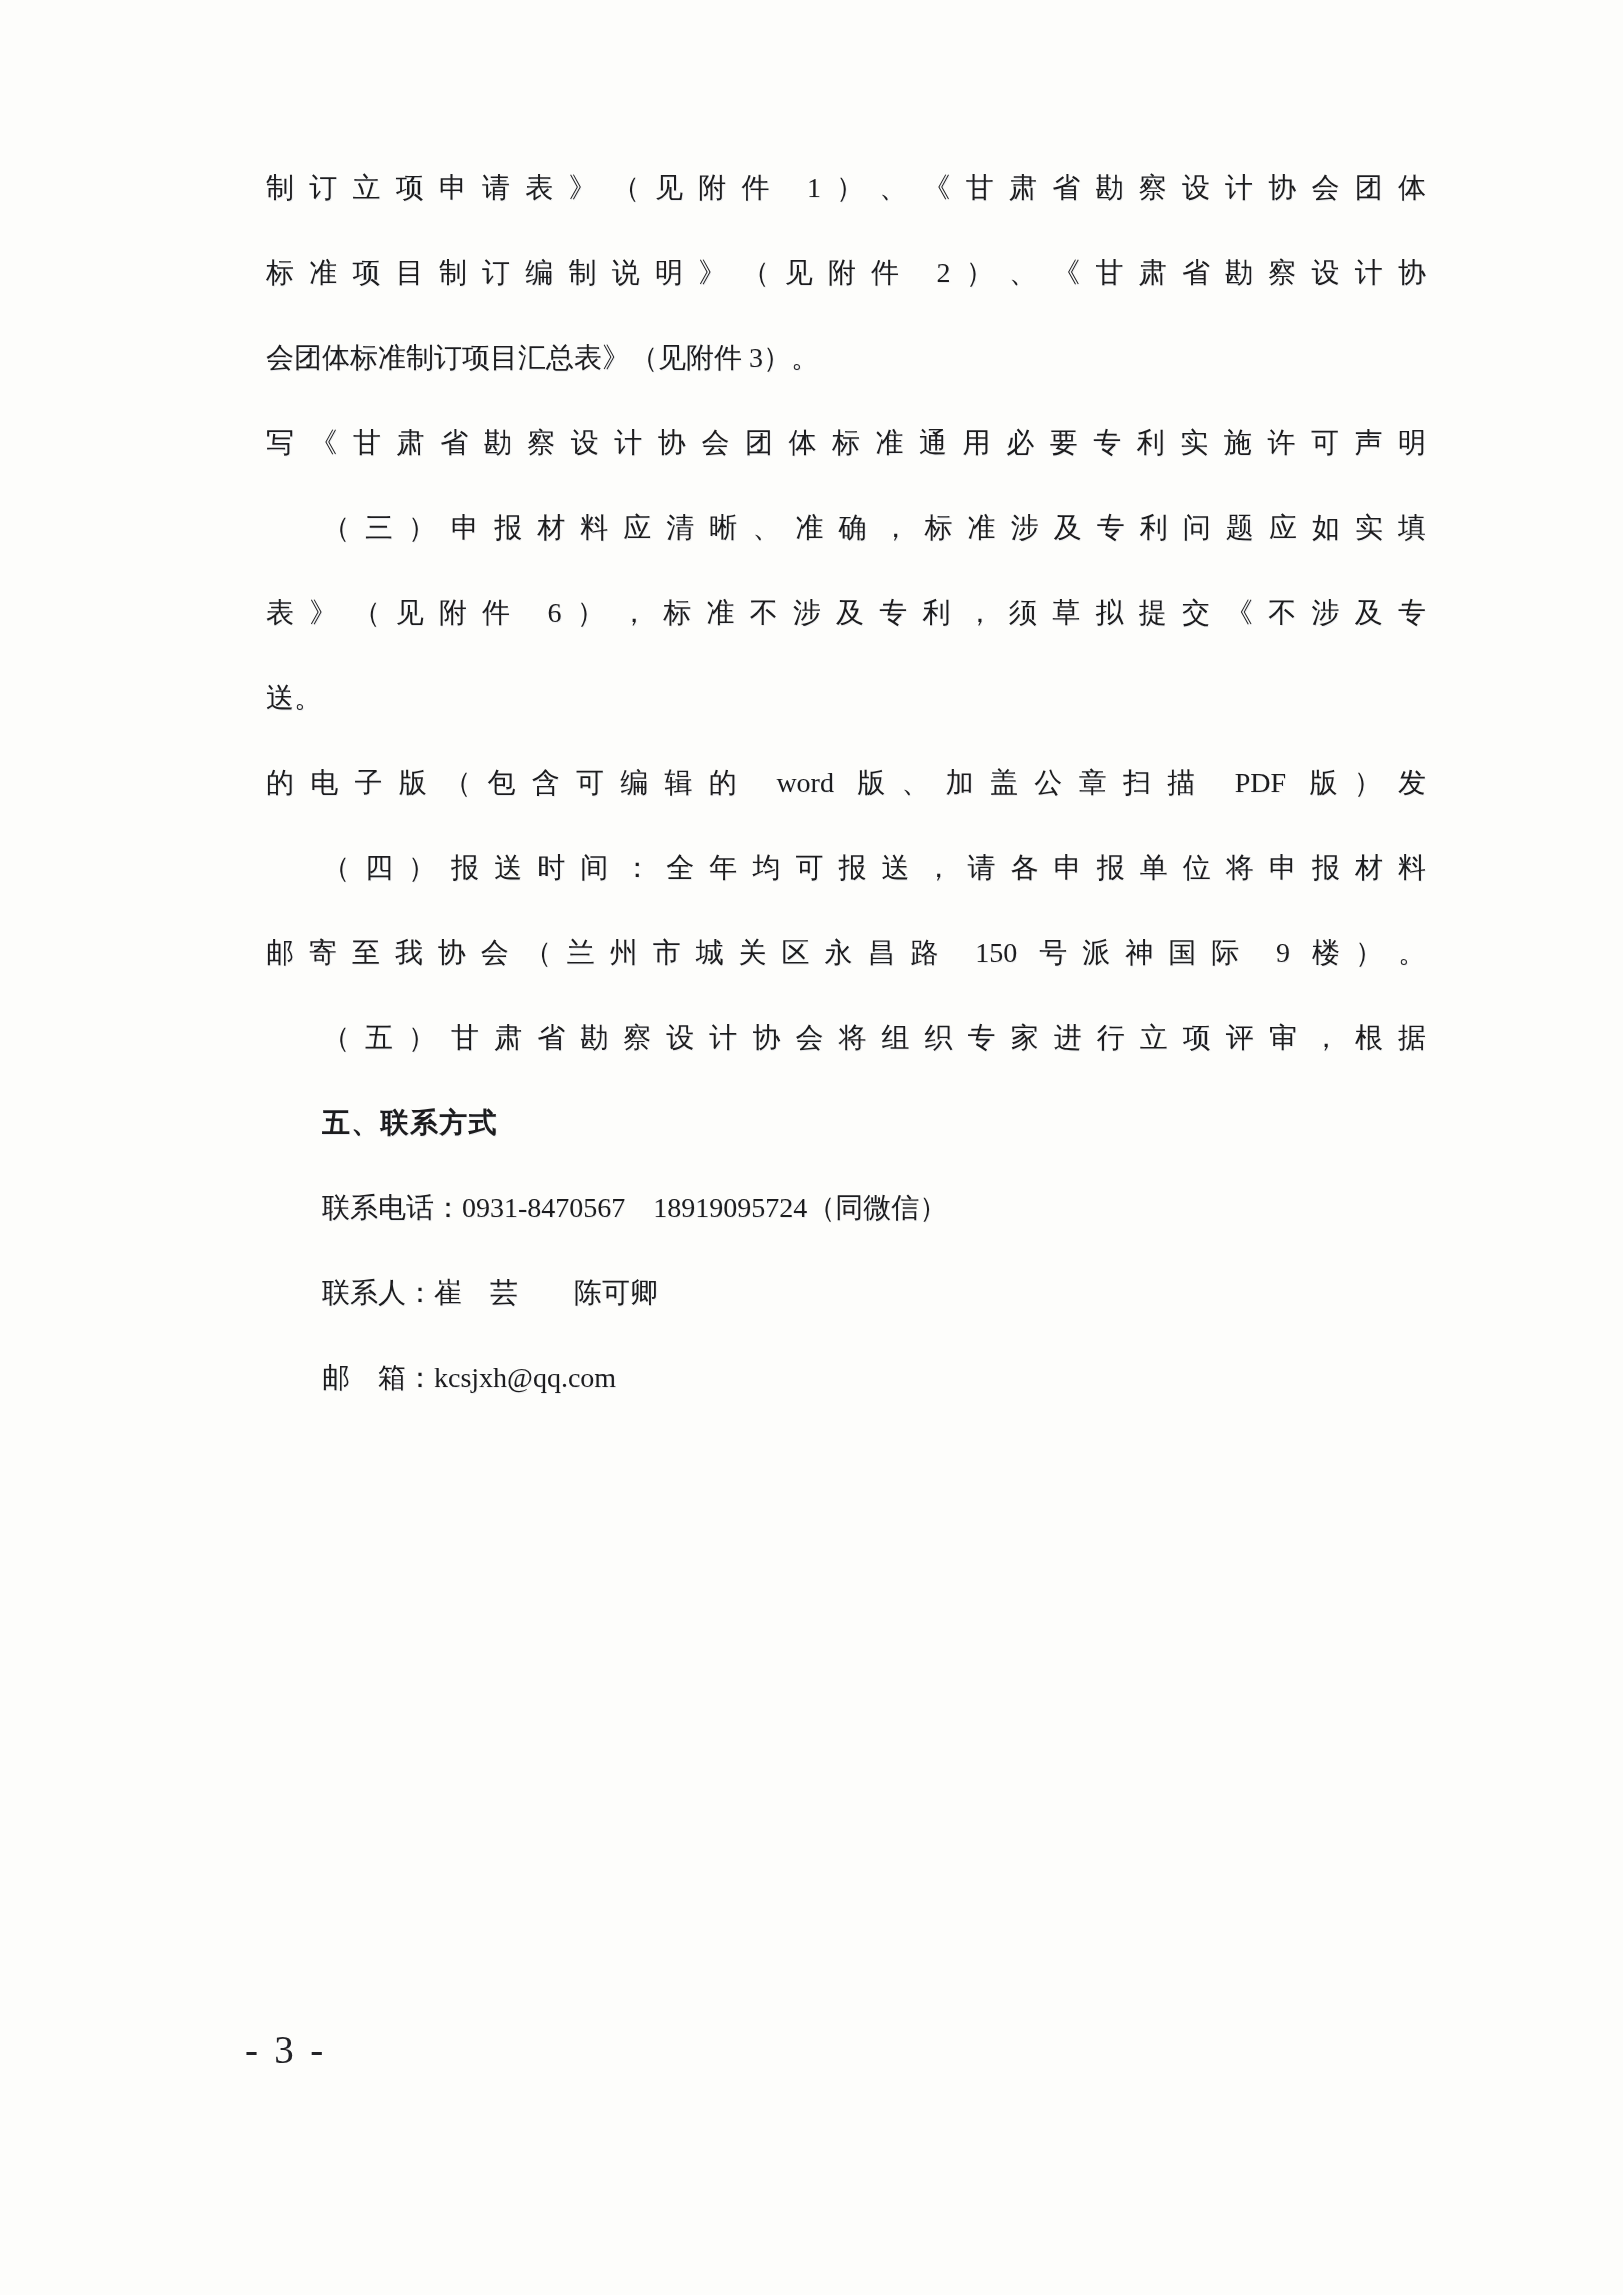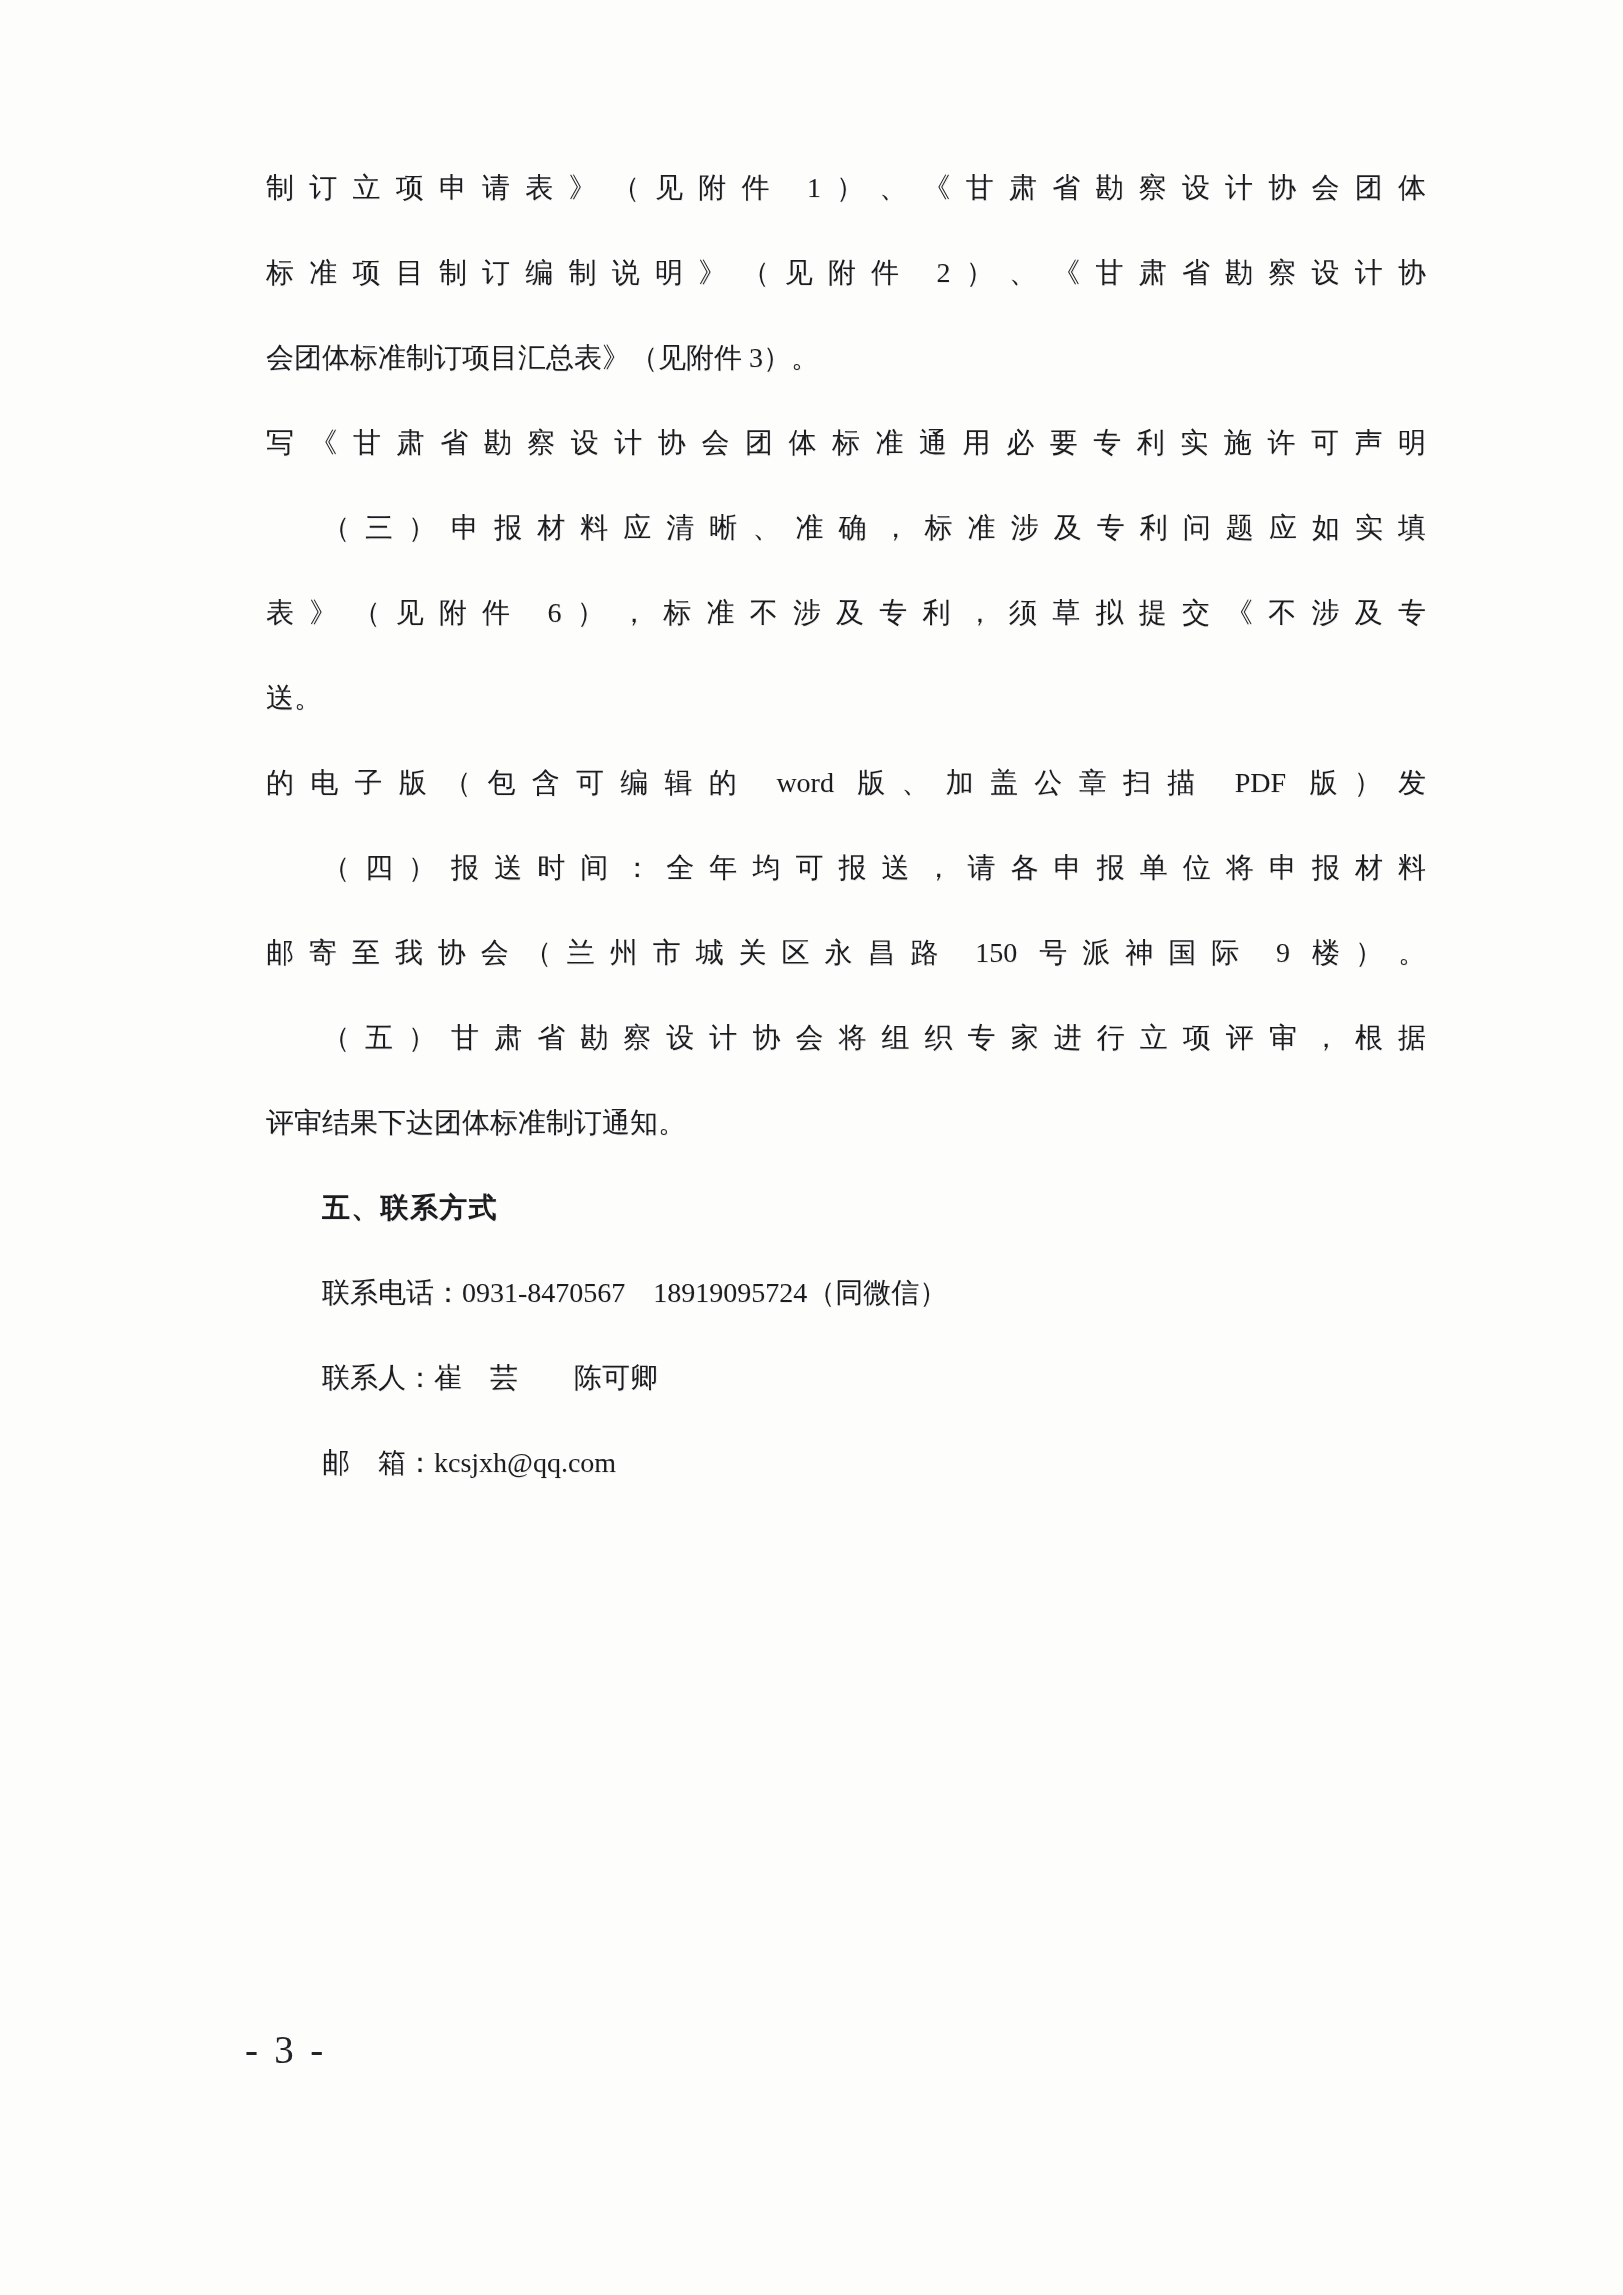--- a/index.html
+++ b/index.html
@@ -66,21 +66,20 @@
     <div class="line fill">标准项目制订编制说明》（见附件 2）、《甘肃省勘察设计协</div>
     <div class="line">会团体标准制订项目汇总表》（见附件 3）。</div>
     <div class="line fill">写《甘肃省勘察设计协会团体标准通用必要专利实施许可声明</div>
     <div class="line indent fill">（三）申报材料应清晰、准确，标准涉及专利问题应如实填</div>
     <div class="line fill">表》（见附件 6），标准不涉及专利，须草拟提交《不涉及专</div>
     <div class="line">送。</div>
     <div class="line fill">的电子版（包含可编辑的 word 版、加盖公章扫描 PDF 版）发</div>
     <div class="line indent fill">（四）报送时间：全年均可报送，请各申报单位将申报材料</div>
     <div class="line fill">邮寄至我协会（兰州市城关区永昌路 150 号派神国际 9 楼）。</div>
     <div class="line indent fill">（五）甘肃省勘察设计协会将组织专家进行立项评审，根据</div>
-    <div class="line">评审结果下达团体标准制订通知。</div>
     <div class="line indent heading">五、联系方式</div>
     <div class="line indent">联系电话：0931-8470567　18919095724（同微信）</div>
     <div class="line indent">联系人：崔　芸　　陈可卿</div>
     <div class="line indent">邮　箱：kcsjxh@qq.com</div>
   </div>
 
   <div class="page-number">- 3 -</div>
 
 </div>
 

